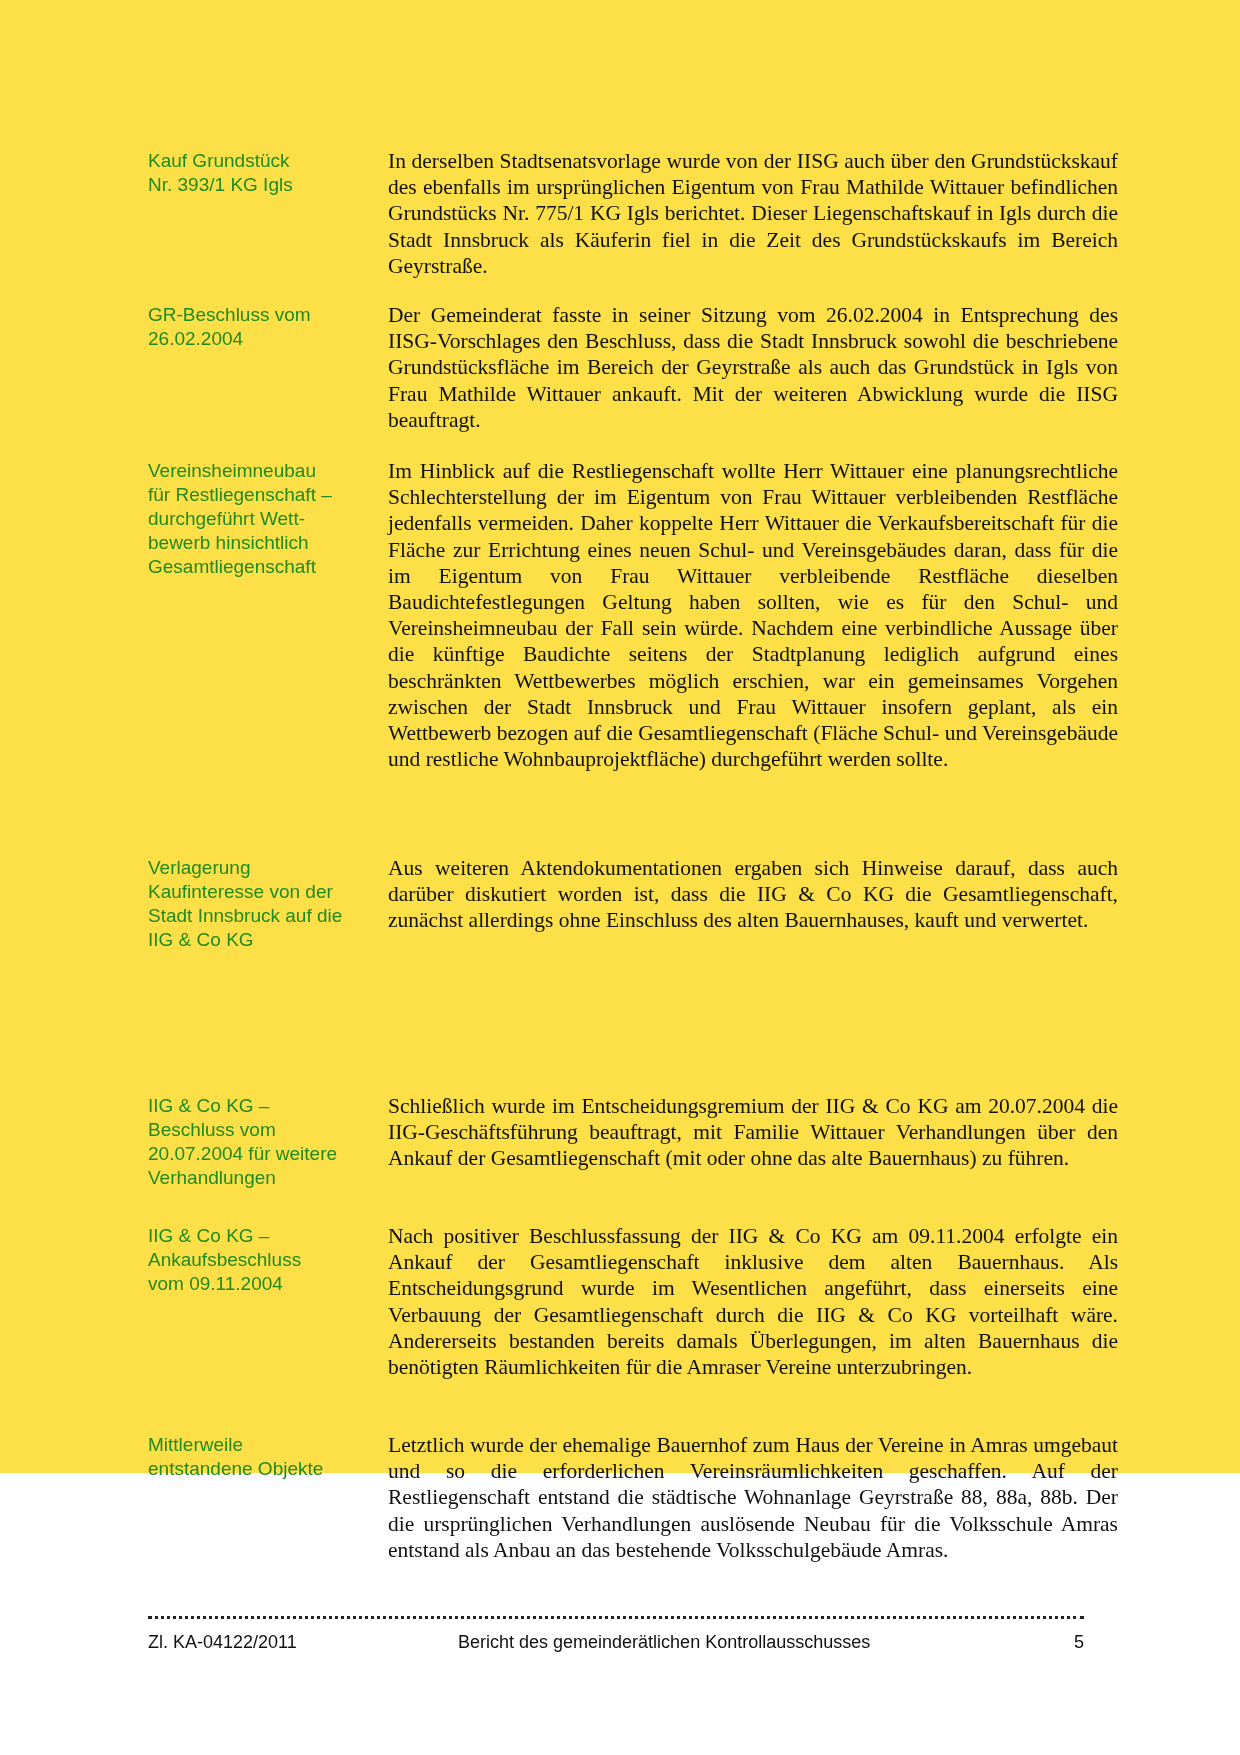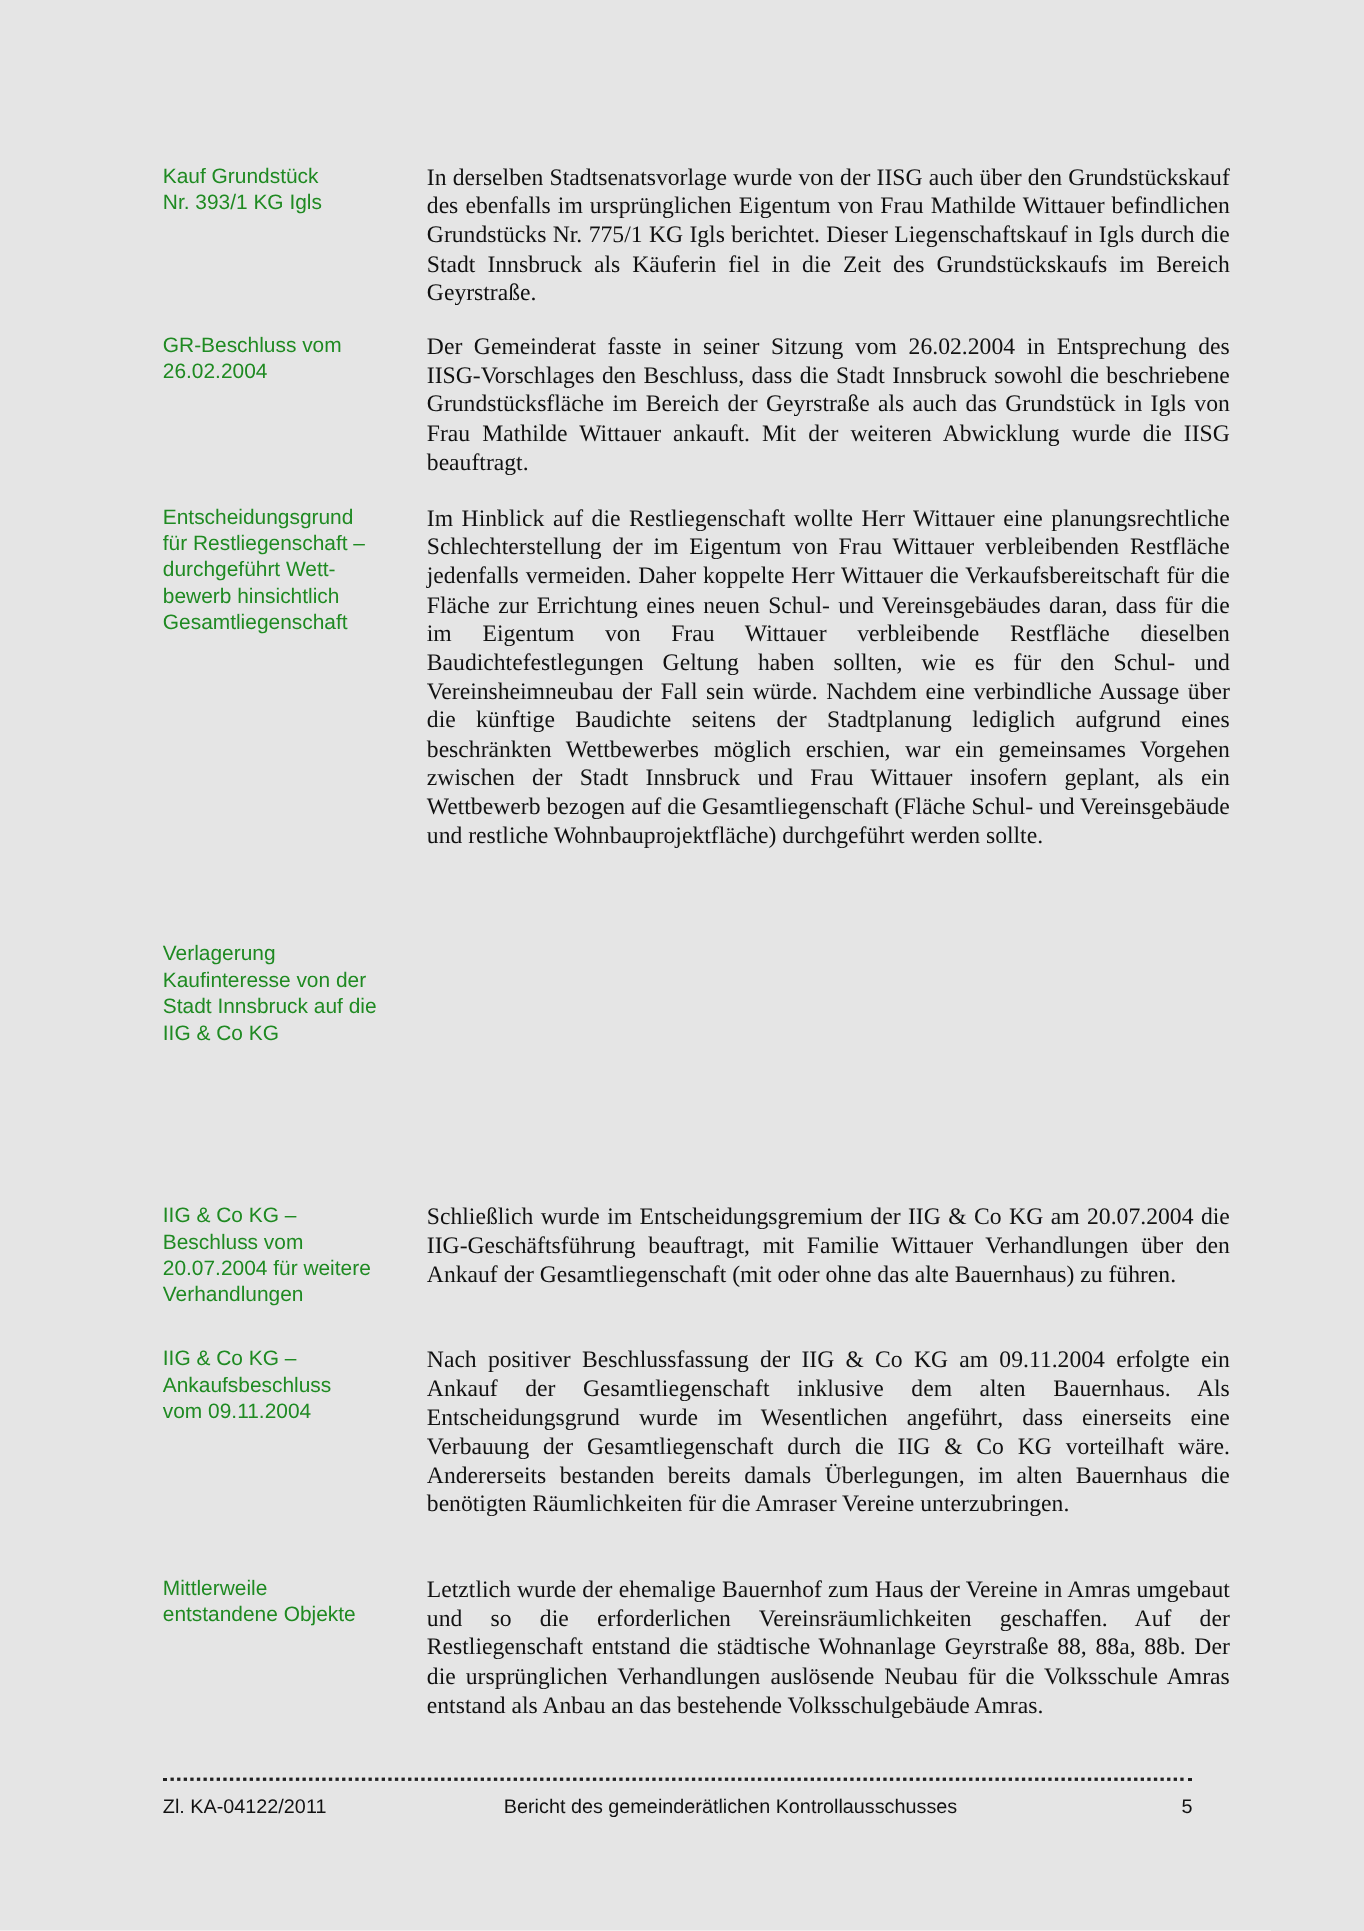--- a/index.html
+++ b/index.html
@@ -1,17 +1,17 @@
 <!DOCTYPE html>
 <html><head>
   <meta charset="utf-8">
   <style>
     html, body { margin: 0; padding: 0; background: #ffffff; }
     body { width: 1240px; height: 1755px; position: relative; overflow: hidden; }
-    .page { position: absolute; left: 0; top: 0; width: 1240px; height: 1755px; background: #e5e5e5; }
+    .page { position: absolute; left: 0; top: 0; width: 1240px; height: 1473px; background: #fde047; }
     .section { position: absolute; left: 148px; width: 970px; }
     .note {
       position: absolute; left: 0; top: 1px; width: 225px;
       font-family: "Liberation Sans", sans-serif;
       font-size: 19px; line-height: 24px; color: #1f8a22;
     }
     .note span { display: block; white-space: nowrap; }
     .body {
       position: absolute; left: 240px; width: 730px;
       font-family: Liberation Serif, serif;
@@ -52,39 +52,40 @@
       <span>GR-Beschluss vom</span>
       <span>26.02.2004</span>
     </div>
     <div class="body">
       <p class="last">Der Gemeinderat fasste in seiner Sitzung vom 26.02.2004 in Entsprechung des IISG-Vorschlages den Beschluss, dass die Stadt Innsbruck sowohl die beschriebene Grundstücksfläche im Bereich der Geyrstraße als auch das Grundstück in Igls von Frau Mathilde Wittauer ankauft. Mit der weiteren Abwicklung wurde die IISG beauftragt.</p>
     </div>
   </div>
 
   <div class="section" style="top:458px;">
     <div class="note">
-      <span>Entscheidungsgrund</span>
+      <span>Vereinsheimneubau</span>
       <span>für Restliegenschaft –</span>
       <span>durchgeführt Wett-</span>
       <span>bewerb hinsichtlich</span>
       <span>Gesamtliegenschaft</span>
     </div>
     <div class="body">
       <p class="last">Im Hinblick auf die Restliegenschaft wollte Herr Wittauer eine planungsrechtliche Schlechterstellung der im Eigentum von Frau Wittauer verbleibenden Restfläche jedenfalls vermeiden. Daher koppelte Herr Wittauer die Verkaufsbereitschaft für die Fläche zur Errichtung eines neuen Schul- und Vereinsgebäudes daran, dass für die im Eigentum von Frau Wittauer verbleibende Restfläche dieselben Baudichtefestlegungen Geltung haben sollten, wie es für den Schul- und Vereinsheimneubau der Fall sein würde. Nachdem eine verbindliche Aussage über die künftige Baudichte seitens der Stadtplanung lediglich aufgrund eines beschränkten Wettbewerbes möglich erschien, war ein gemeinsames Vorgehen zwischen der Stadt Innsbruck und Frau Wittauer insofern geplant, als ein Wettbewerb bezogen auf die Gesamtliegenschaft (Fläche Schul- und Vereinsgebäude und restliche Wohnbauprojektfläche) durchgeführt werden sollte.</p>
     </div>
   </div>
 
   <div class="section" style="top:855px;">
     <div class="note">
       <span>Verlagerung</span>
       <span>Kaufinteresse von der</span>
       <span>Stadt Innsbruck auf die</span>
       <span>IIG &amp; Co KG</span>
     </div>
     <div class="body">
+      <p class="last">Aus weiteren Aktendokumentationen ergaben sich Hinweise darauf, dass auch darüber diskutiert worden ist, dass die IIG &amp; Co KG die Gesamtliegenschaft, zunächst allerdings ohne Einschluss des alten Bauernhauses, kauft und verwertet.</p>
     </div>
   </div>
 
   <div class="section" style="top:1093px;">
     <div class="note">
       <span>IIG &amp; Co KG –</span>
       <span>Beschluss vom</span>
       <span>20.07.2004 für weitere</span>
       <span>Verhandlungen</span>
     </div>

